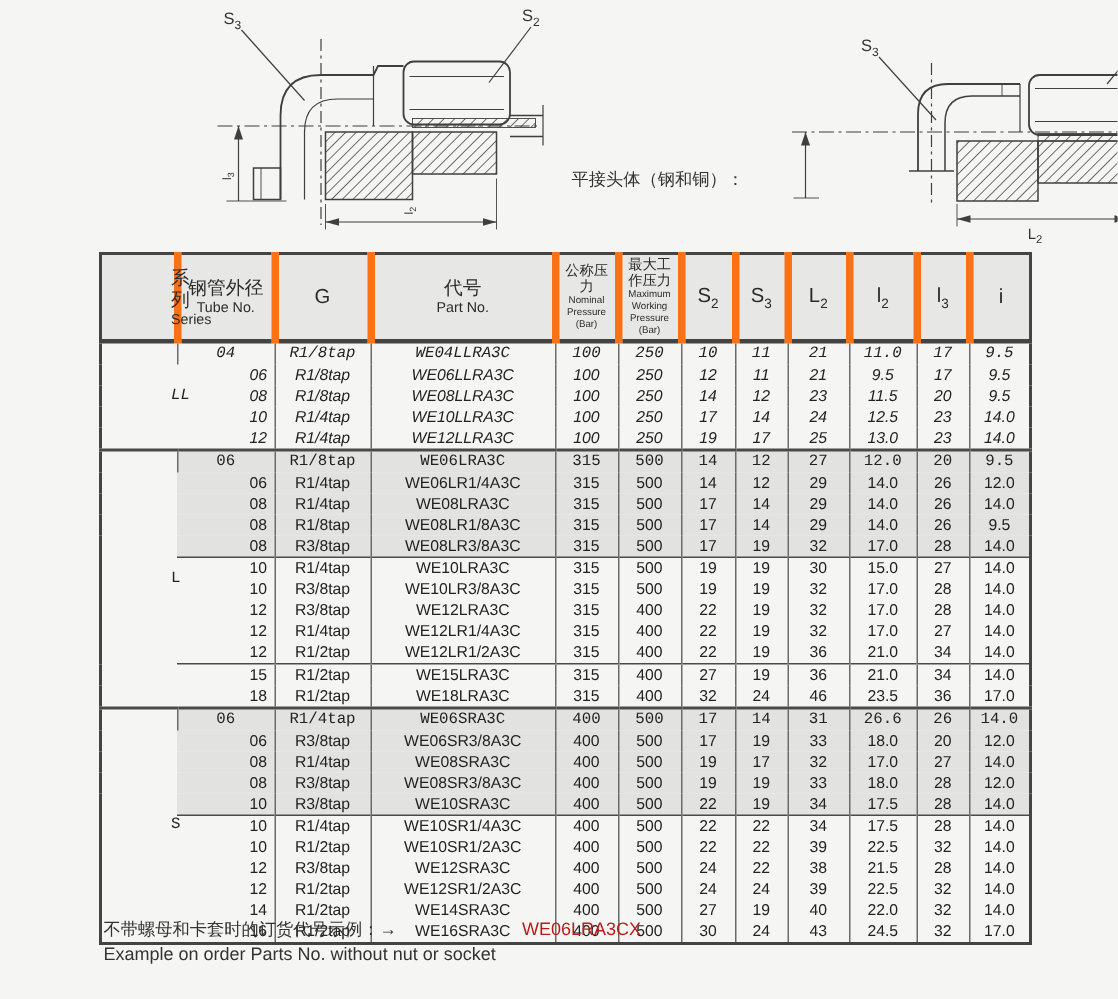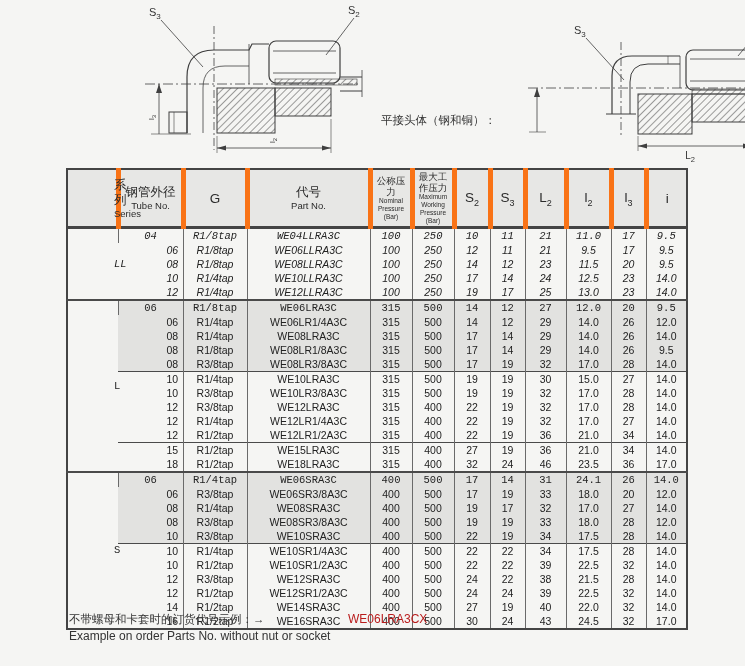--- a/index.html
+++ b/index.html
@@ -449,21 +449,21 @@
         <tr class="section-top">
           <td class="series-cell" rowspan="11">S</td>
           <td class="shade">06</td>
           <td class="shade">R1/4tap</td>
           <td class="shade al">WE06SRA3C</td>
           <td class="shade">400</td>
           <td class="shade">500</td>
           <td class="shade">17</td>
           <td class="shade">14</td>
           <td class="shade">31</td>
-          <td class="shade ar">24.1</td>
+          <td class="shade ar">26.6</td>
           <td class="shade">26</td>
           <td class="shade ar">14.0</td>
         </tr>
         <tr>
           <td class="shade">06</td>
           <td class="shade">R3/8tap</td>
           <td class="shade al">WE06SR3/8A3C</td>
           <td class="shade">400</td>
           <td class="shade">500</td>
           <td class="shade">17</td>

